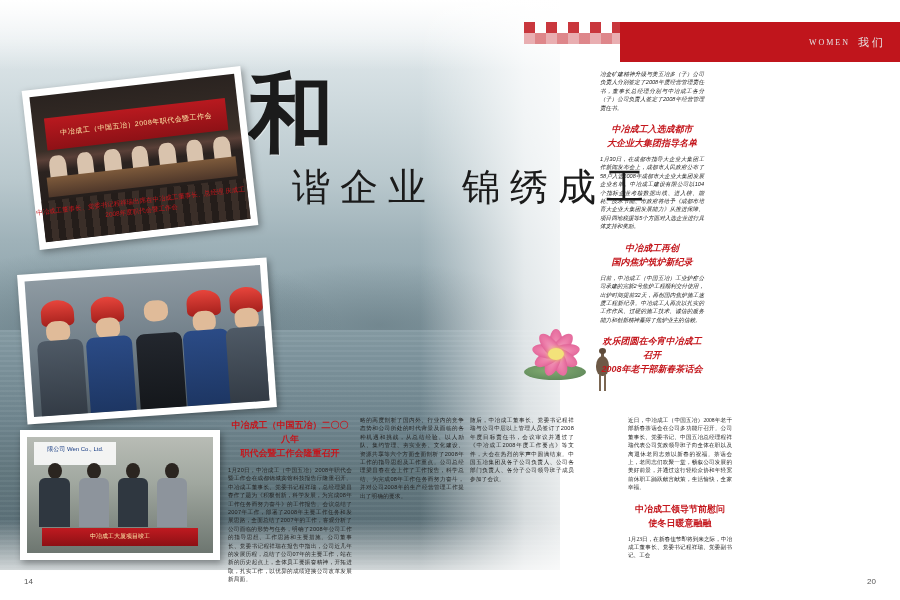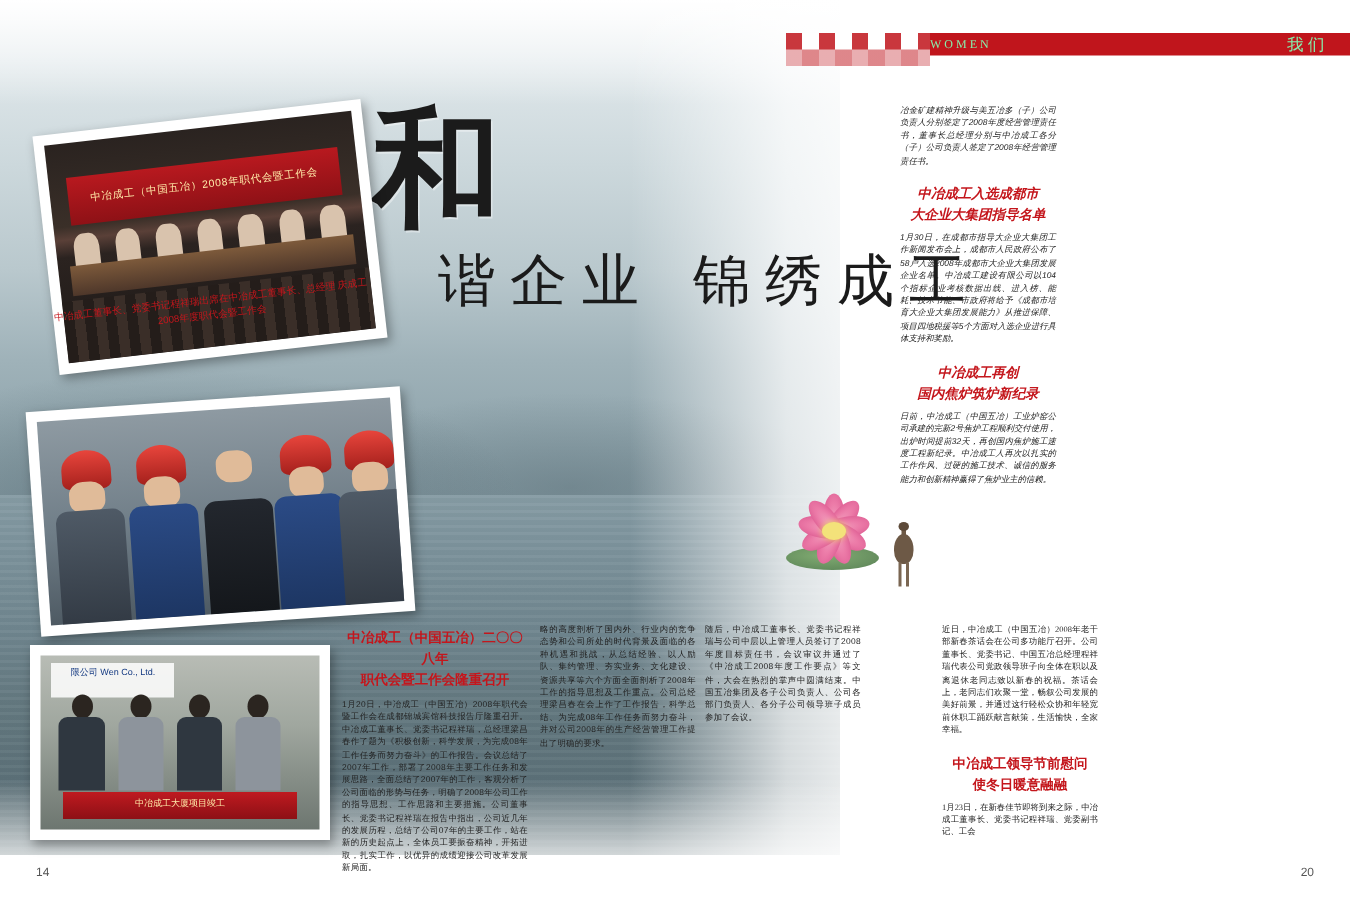--- a/index.html
+++ b/index.html
@@ -80,28 +80,28 @@
     width: 560px; height: 80px;
     background: linear-gradient(to bottom, rgba(255,255,255,0) 0%, #ffffff 85%);
   }
 
   
   .header-tag {
     position: absolute;
     right: 0;
     top: 22px;
     width: 280px;
-    height: 15px;
+    height: 40px;
     background: #c0151c;
     display: flex;
     align-items: center;
-    justify-content: space-between;
+    justify-content: flex-end;
     padding-right: 14px;
     box-sizing: border-box;
-    color: #86efac;
+    color: #e5e5e5;
   }
   .header-tag .en {
     font-size: 8px;
     letter-spacing: 2px;
     margin-right: 8px;
     font-family: "Liberation Serif", serif;
   }
   .header-tag .cn {
     font-size: 11px;
     letter-spacing: 3px;
@@ -611,20 +611,22 @@
   <div class="article-mid2 body-col">随后，中冶成工董事长、党委书记程祥瑞与公司中层以上管理人员签订了2008年度目标责任书，会议审议并通过了《中冶成工2008年度工作要点》等文件，大会在热烈的掌声中圆满结束。中国五冶集团及各子公司负责人、公司各部门负责人、各分子公司领导班子成员参加了会议。</div>
 
   <div class="right-col" id="right-col-a">
     <div class="rpara">冶金矿建精神升级与美五冶多（子）公司负责人分别签定了2008年度经营管理责任书，董事长总经理分别与中冶成工各分（子）公司负责人签定了2008年经营管理责任书。</div>
     <div class="rhead" style="white-space:pre-line">中冶成工入选成都市
 大企业大集团指导名单</div>
     <div class="rpara">1月30日，在成都市指导大企业大集团工作新闻发布会上，成都市人民政府公布了58户入选2008年成都市大企业大集团发展企业名单。中冶成工建设有限公司以104个指标企业考核数据出线、进入榜、能耗、技术节能、市政府将给予《成都市培育大企业大集团发展能力》从推进保障、项目四地税援等5个方面对入选企业进行具体支持和奖励。</div>
     <div class="rhead" style="white-space:pre-line">中冶成工再创
 国内焦炉筑炉新纪录</div>
     <div class="rpara">日前，中冶成工（中国五冶）工业炉窑公司承建的完新2号焦炉工程顺利交付使用，出炉时间提前32天，再创国内焦炉施工速度工程新纪录。中冶成工人再次以扎实的工作作风、过硬的施工技术、诚信的服务能力和创新精神赢得了焦炉业主的信赖。</div>
+    <div class="rhead" style="white-space:pre-line">欢乐团圆在今宵中冶成工召开
+2008年老干部新春茶话会</div>
   </div>
 
   <div class="right-col" id="right-col-b"></div>
 
   <div class="right-col" id="right-col-c">
     <div class="rpara">近日，中冶成工（中国五冶）2008年老干部新春茶话会在公司多功能厅召开。公司董事长、党委书记、中国五冶总经理程祥瑞代表公司党政领导班子向全体在职以及离退休老同志致以新春的祝福。茶话会上，老同志们欢聚一堂，畅叙公司发展的美好前景，并通过这行轻松众协和年轻宽前休职工踊跃献言献策，生活愉快，全家幸福。</div>
     <div class="rhead" style="white-space:pre-line">中冶成工领导节前慰问
 使冬日暖意融融</div>
     <div class="rpara">1月23日，在新春佳节即将到来之际，中冶成工董事长、党委书记程祥瑞、党委副书记、工会</div>
   </div>

